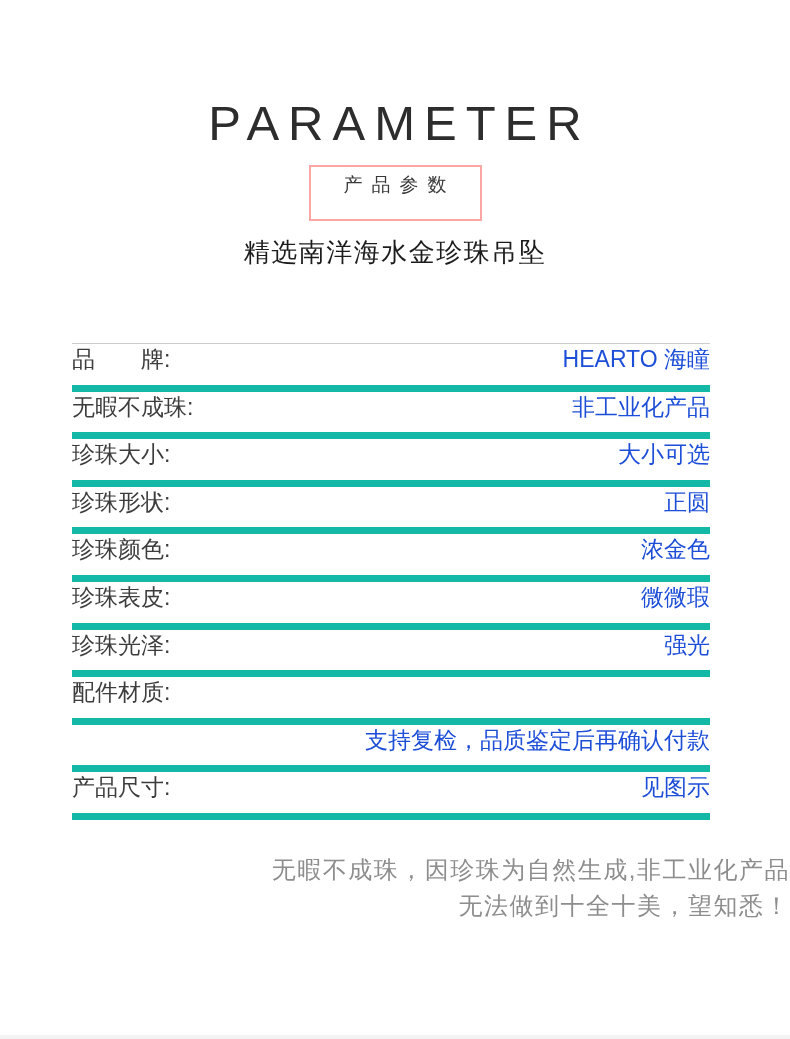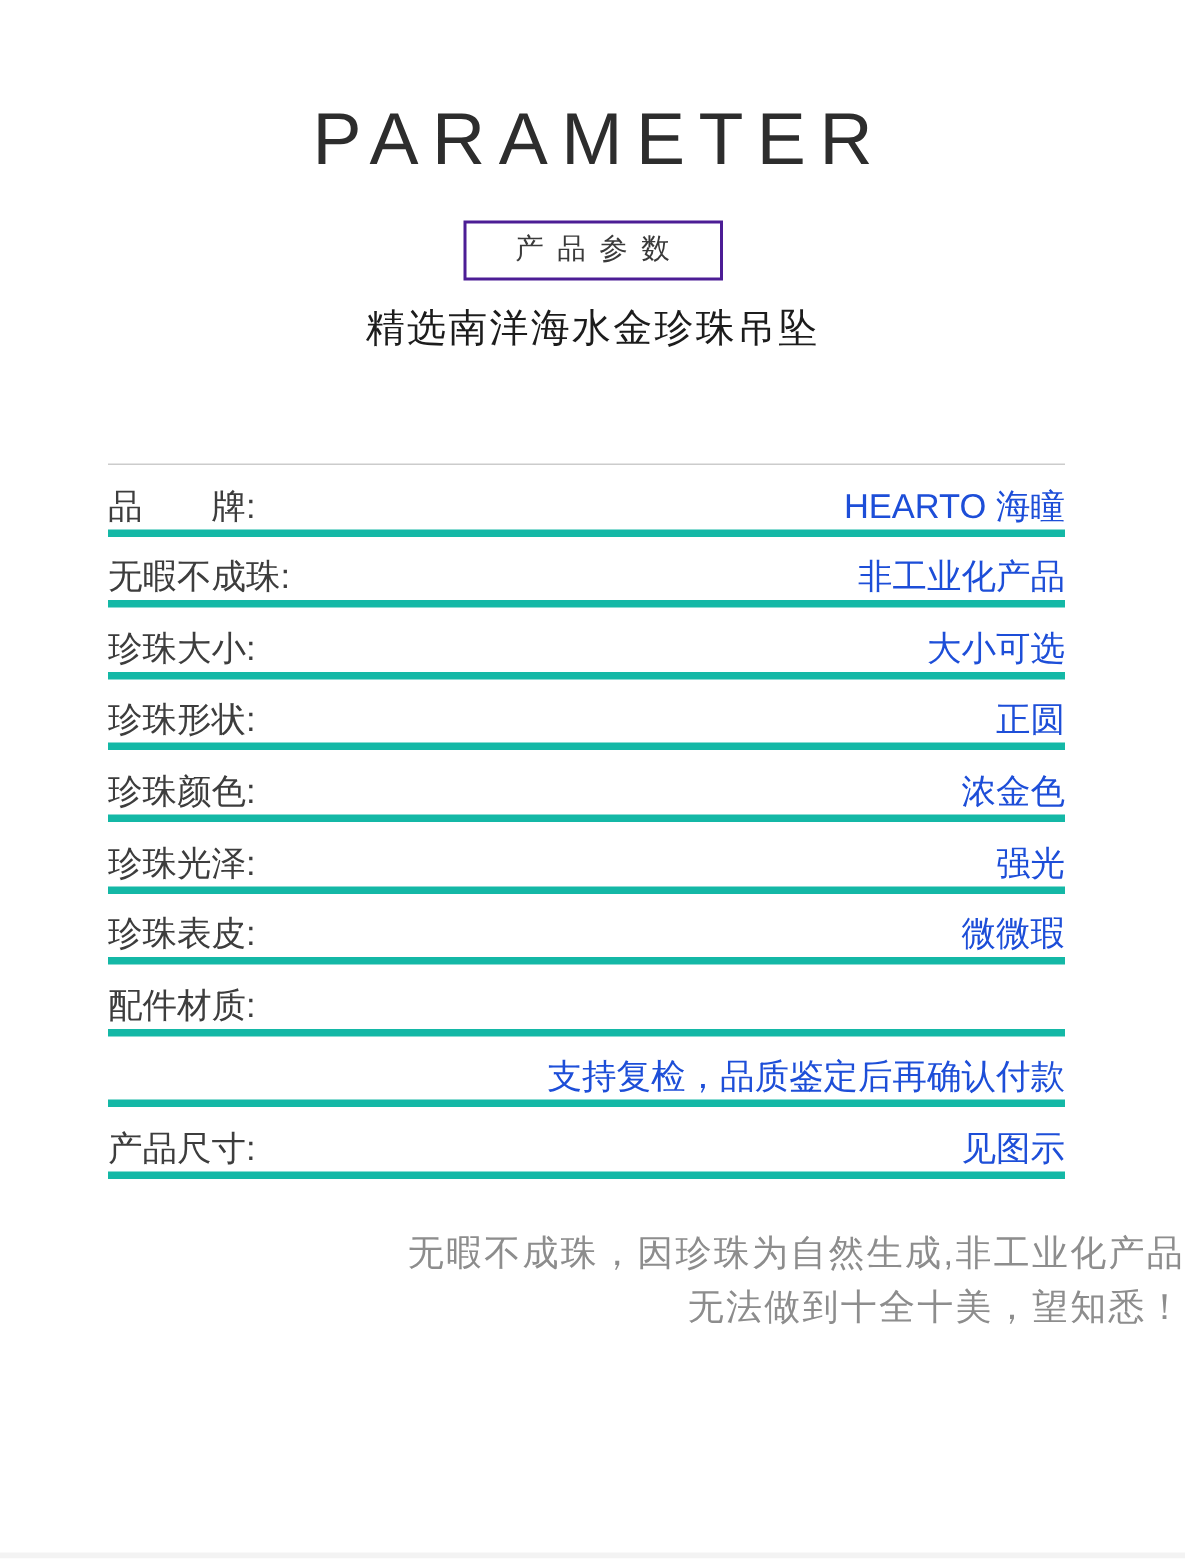--- a/index.html
+++ b/index.html
@@ -5,63 +5,62 @@
   * { margin: 0; padding: 0; box-sizing: border-box; }
   html, body { background: #ffffff; }
   body {
     width: 790px; height: 1039px;
     font-family: "Liberation Sans", "DejaVu Sans", sans-serif;
     overflow: hidden;
   }
   .page { position: relative; width: 790px; height: 1039px; background: #ffffff; }
 
   .title {
-    padding-top: 68px;
+    padding-top: 98px;
     text-align: center;
     font-size: 49px;
     font-weight: 300;
     letter-spacing: 9px;
     color: #2d2d2d;
     line-height: 1.04;
     text-indent: 9px; 
   }
 
   .badge-wrap { text-align: center; margin-top: 16px; }
   .badge {
     display: inline-block;
-    border: 2px solid #4c1d95;
+    border: 2px solid #fca5a5;
     padding: 0 24px 0 33px;
-    height: 40px;
+    height: 56px;
     line-height: 36px;
     font-size: 19px;
     letter-spacing: 9px;
     color: #3a3a3a;
-    margin-top: 12px;
   }
 
   .subtitle {
     margin-top: 14px;
     text-align: center;
     font-size: 26px;
     font-weight: 500;
     letter-spacing: 1.5px;
     color: #1c1c1c;
   }
 
   .spec-table {
     width: 638px;
     margin: 73px 0 0 72px;
     border-top: 1px solid #cccccc;
   }
   .spec-row {
     height: 47.6px;
     display: flex;
     justify-content: space-between;
-    align-items: flex-end;
-    border-bottom: 5px solid #14b8a6;
+    align-items: flex-start;
+    border-bottom: 7px solid #14b8a6;
     font-size: 23px;
     color: #424242;
   }
   .spec-label { white-space: pre; color: #3d3d3d; }
   .spec-value { text-align: right; color: #1d4ed8; }
   .spec-row.notice .spec-value { width: 100%; }
 
   .footer {
     margin-top: 32px;
     text-align: right;
@@ -106,26 +105,26 @@
     </div>
     <div class="spec-row">
       <span class="spec-label">珍珠形状:</span>
       <span class="spec-value">正圆</span>
     </div>
     <div class="spec-row">
       <span class="spec-label">珍珠颜色:</span>
       <span class="spec-value">浓金色</span>
     </div>
     <div class="spec-row">
+      <span class="spec-label">珍珠表皮:</span>
+      <span class="spec-value">微微瑕</span>
+    </div>
+    <div class="spec-row">
       <span class="spec-label">珍珠光泽:</span>
       <span class="spec-value">强光</span>
-    </div>
-    <div class="spec-row">
-      <span class="spec-label">珍珠表皮:</span>
-      <span class="spec-value">微微瑕</span>
     </div>
     <div class="spec-row">
       <span class="spec-label">配件材质:</span>
     </div>
     <div class="spec-row notice">
       <span class="spec-value">支持复检，品质鉴定后再确认付款</span>
     </div>
     <div class="spec-row">
       <span class="spec-label">产品尺寸:</span>
       <span class="spec-value">见图示</span>

